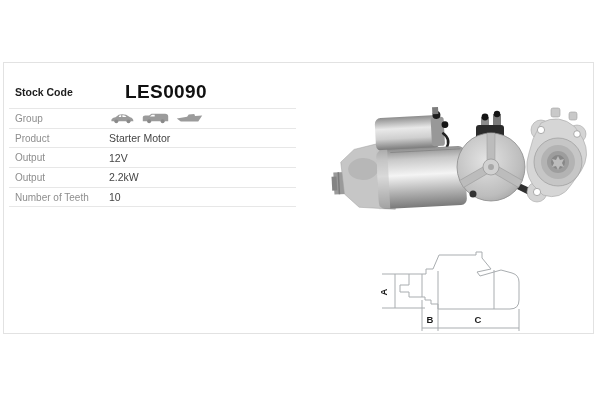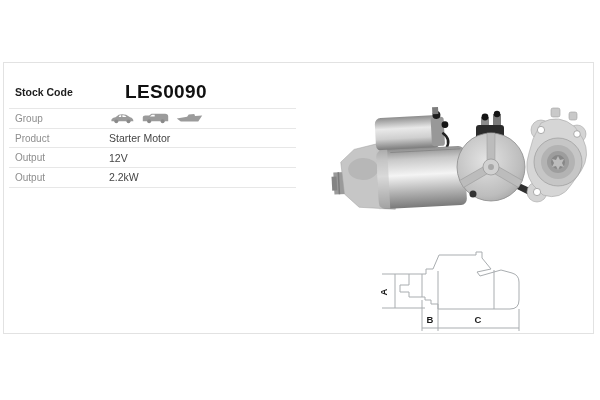--- a/index.html
+++ b/index.html
@@ -76,20 +76,24 @@
       <div class="label">Output</div>
       <div class="value">12V</div>
     </div>
 
     <div class="row">
       <div class="label">Output</div>
       <div class="value">2.2kW</div>
     </div>
 
 
+    <div class="row">
+      <div class="label">Number of Teeth</div>
+      <div class="value">10</div>
+    </div>
 
   </div>
 
   <div class="photos">
     <svg width="266" height="114" viewBox="0 0 266 114">
       <defs>
         <linearGradient id="chrome" x1="0" y1="0" x2="0" y2="1">
           <stop offset="0" stop-color="#8f8f8f"></stop>
             <stop offset="0.18" stop-color="#c9c9c9"></stop>
           <stop offset="0.45" stop-color="#f4f4f4"></stop>

